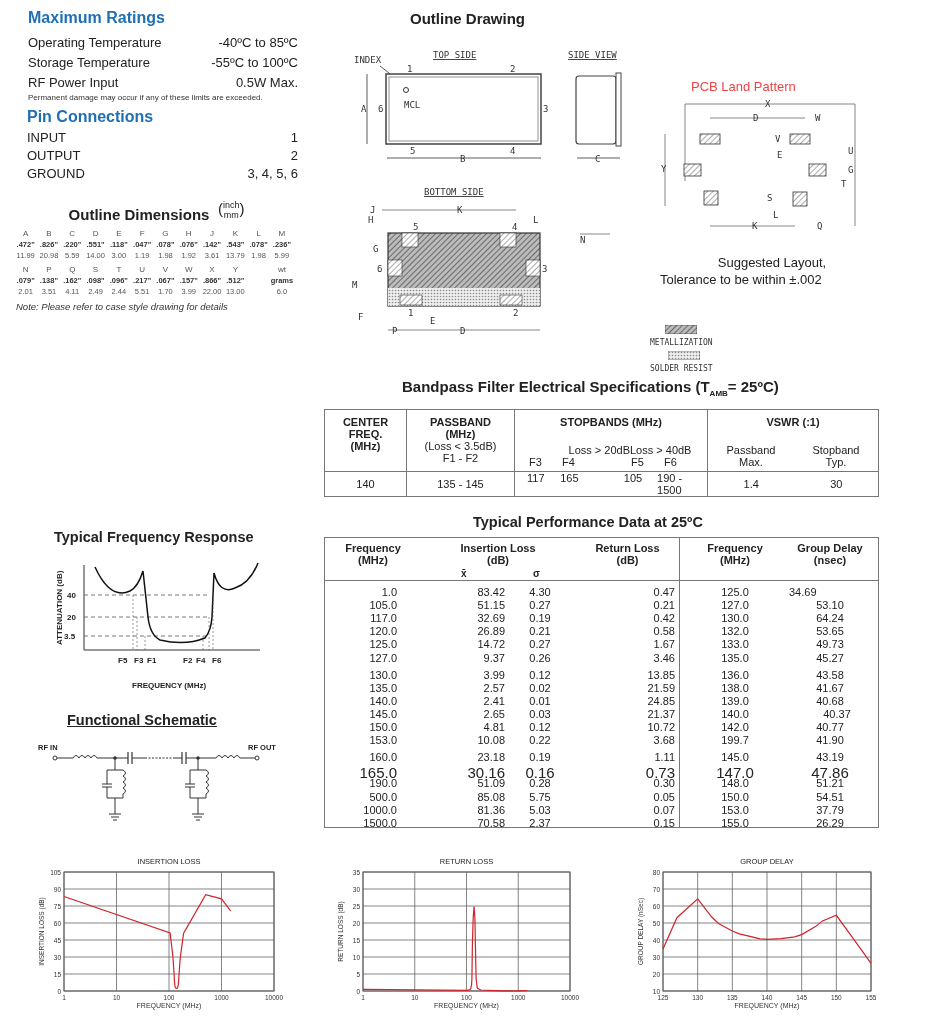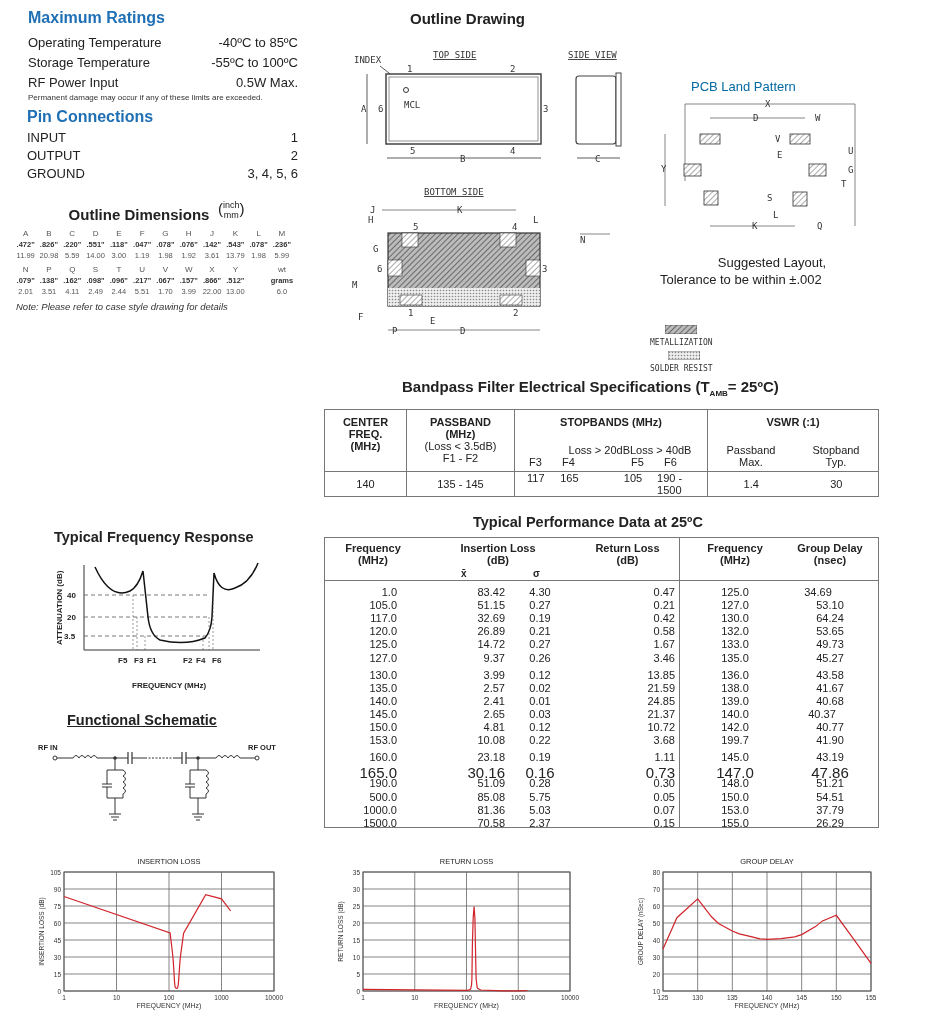--- a/index.html
+++ b/index.html
@@ -210,21 +210,21 @@
   <line x1="240" y1="194" x2="270" y2="194" stroke="#333" stroke-width="0.6"></line>
   <text class="cad" x="33" y="212">G</text>
   <text class="cad" x="12" y="248">M</text>
   <text class="cad" x="18" y="280">F</text>
   <text class="cad" x="90" y="284">E</text>
   <line x1="48" y1="290" x2="200" y2="290" stroke="#333" stroke-width="0.6"></line>
   <text class="cad" x="52" y="294">P</text>
   <text class="cad" x="120" y="294">D</text>
 </svg>
 
-<div class="abs" style="left:691px; top:79px; font-size:13px; color:#0369a1;">PCB Land Pattern</div>
+<div class="abs" style="left:691px; top:79px; font-size:13px; color:#ef4444;">PCB Land Pattern</div>
 <svg class="abs" style="left:655px; top:96px;" width="210" height="140" viewBox="0 0 210 140">
   <line x1="30" y1="8" x2="200" y2="8" stroke="#333" stroke-width="0.6"></line>
   <text class="cad" x="110" y="11">X</text>
   <line x1="30" y1="8" x2="30" y2="85" stroke="#333" stroke-width="0.6"></line>
   <line x1="200" y1="8" x2="200" y2="130" stroke="#333" stroke-width="0.6"></line>
   <line x1="55" y1="22" x2="150" y2="22" stroke="#333" stroke-width="0.6"></line>
   <text class="cad" x="98" y="25">D</text>
   <text class="cad" x="160" y="25">W</text>
   <rect x="45" y="38" width="20" height="10" fill="url(#pad)" stroke="#333" stroke-width="0.8"></rect>
   <rect x="135" y="38" width="20" height="10" fill="url(#pad)" stroke="#333" stroke-width="0.8"></rect>
@@ -431,21 +431,21 @@
     <div>Group Delay</div>
       <div>(nsec)</div>
   </div>
   <div id="perf-body" style="position:absolute; top:48px; left:0; right:0;">
       <div style="position: absolute; left: 0px; right: 0px; height: 13px; top: 0px; font-size: 11px;">
         <div style="position: absolute; top: 0px; left: 0px; width: 72px; text-align: right;">1.0</div>
         <div style="position: absolute; top: 0px; left: 118px; width: 62px; text-align: right;">83.42</div>
         <div style="position: absolute; top: 0px; left: 188px; width: 54px; text-align: center;">4.30</div>
         <div style="position: absolute; top: 0px; left: 255px; width: 95px; text-align: right;">0.47</div>
         <div style="position: absolute; top: 0px; left: 365px; width: 90px; text-align: center;">125.0</div>
-        <div style="position: absolute; top: 0px; left: 448px; width: 90px; text-align: center;">34.69</div>
+        <div style="position: absolute; top: 0px; left: 464px; width: 90px; ">34.69</div>
       </div>
       <div style="position: absolute; left: 0px; right: 0px; height: 13px; top: 13.1px; font-size: 11px;">
         <div style="position: absolute; top: 0px; left: 0px; width: 72px; text-align: right;">105.0</div>
         <div style="position: absolute; top: 0px; left: 118px; width: 62px; text-align: right;">51.15</div>
         <div style="position: absolute; top: 0px; left: 188px; width: 54px; text-align: center;">0.27</div>
         <div style="position: absolute; top: 0px; left: 255px; width: 95px; text-align: right;">0.21</div>
         <div style="position: absolute; top: 0px; left: 365px; width: 90px; text-align: center;">127.0</div>
         <div style="position: absolute; top: 0px; left: 460px; width: 90px; text-align: center;">53.10</div>
       </div>
       <div style="position: absolute; left: 0px; right: 0px; height: 13px; top: 26.2px; font-size: 11px;">
@@ -503,21 +503,21 @@
         <div style="position: absolute; top: 0px; left: 255px; width: 95px; text-align: right;">24.85</div>
         <div style="position: absolute; top: 0px; left: 365px; width: 90px; text-align: center;">139.0</div>
         <div style="position: absolute; top: 0px; left: 460px; width: 90px; text-align: center;">40.68</div>
       </div>
       <div style="position: absolute; left: 0px; right: 0px; height: 13px; top: 121.9px; font-size: 11px;">
         <div style="position: absolute; top: 0px; left: 0px; width: 72px; text-align: right;">145.0</div>
         <div style="position: absolute; top: 0px; left: 118px; width: 62px; text-align: right;">2.65</div>
         <div style="position: absolute; top: 0px; left: 188px; width: 54px; text-align: center;">0.03</div>
         <div style="position: absolute; top: 0px; left: 255px; width: 95px; text-align: right;">21.37</div>
         <div style="position: absolute; top: 0px; left: 365px; width: 90px; text-align: center;">140.0</div>
-        <div style="position: absolute; top: 0px; left: 452px; width: 90px; text-align: center;">40.37</div>
+        <div style="position: absolute; top: 0px; left: 467px; width: 90px; text-align: center;">40.37</div>
       </div>
       <div style="position: absolute; left: 0px; right: 0px; height: 13px; top: 135px; font-size: 11px;">
         <div style="position: absolute; top: 0px; left: 0px; width: 72px; text-align: right;">150.0</div>
         <div style="position: absolute; top: 0px; left: 118px; width: 62px; text-align: right;">4.81</div>
         <div style="position: absolute; top: 0px; left: 188px; width: 54px; text-align: center;">0.12</div>
         <div style="position: absolute; top: 0px; left: 255px; width: 95px; text-align: right;">10.72</div>
         <div style="position: absolute; top: 0px; left: 365px; width: 90px; text-align: center;">142.0</div>
         <div style="position: absolute; top: 0px; left: 460px; width: 90px; text-align: center;">40.77</div>
       </div>
       <div style="position: absolute; left: 0px; right: 0px; height: 13px; top: 148.1px; font-size: 11px;">

